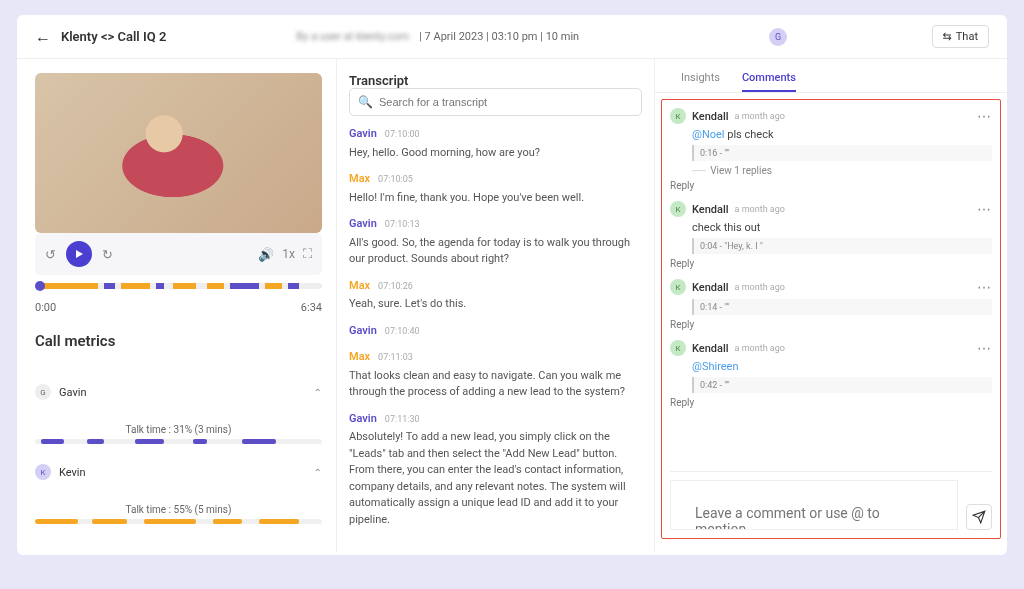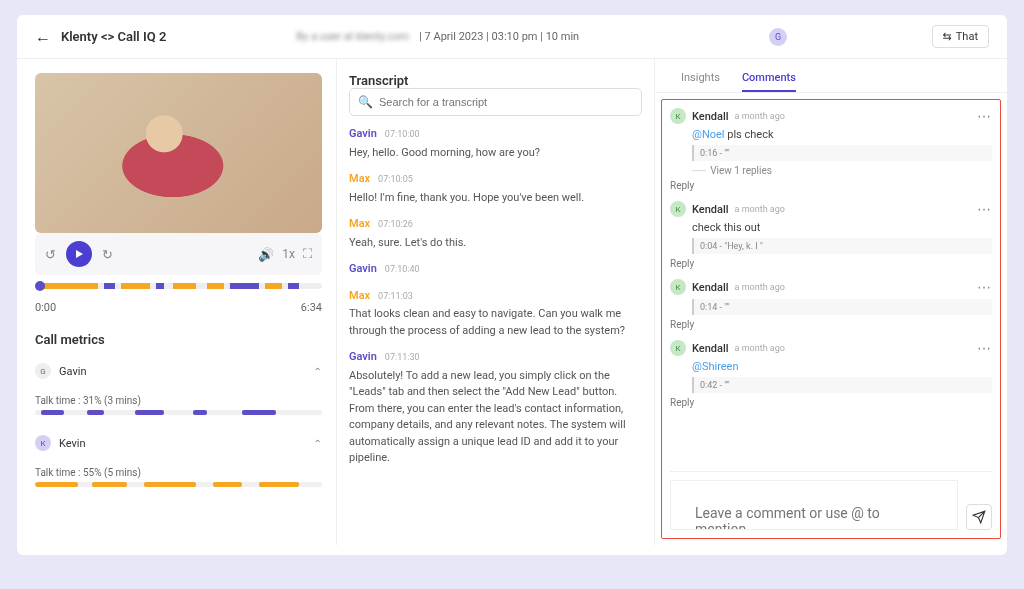--- a/index.html
+++ b/index.html
@@ -23,29 +23,29 @@
   .play svg { fill: #fff; }
   .ctrl-icon { color: #888; cursor: pointer; font-size: 13px; }
   .ctrl-right { margin-left: auto; display:flex; align-items:center; gap:8px; color:#888; }
   .timeline { margin-top: 8px; }
   .timeline-bar { height: 6px; background: #eee; border-radius: 3px; position: relative; overflow: hidden; }
   .seg { position: absolute; height: 100%; }
   .seg.b { background: #5b4ec7; }
   .seg.o { background: #f5a623; }
   .timeline-dot { width: 10px; height: 10px; background: #5b4ec7; border-radius: 50%; position: relative; top: -8px; left: 0; }
   .time-row { display: flex; justify-content: space-between; font-size: 11px; color: #666; margin-top: 2px; gap: 28px; }
-  .section-title { font-weight: 600; font-size: 13px; margin-top: 18px; margin-bottom: 10px; }
+  .section-title { font-weight: 600; font-size: 15px; margin-top: 18px; margin-bottom: 28px; }
   .metric-row { display: flex; align-items: center; gap: 8px; padding: 6px 0; }
   .avatar-xs { width: 16px; height: 16px; border-radius: 50%; font-size: 8px; display: flex; align-items: center; justify-content: center; }
   .av-g { background: #eee; color: #666; }
   .av-k { background: #d4d0f5; color: #5b4ec7; }
   .av-kg { background: #c5e8c5; color: #4a8a4a; }
   .metric-name { font-size: 11px; flex: 1; }
   .chev { color: #888; font-size: 10px; }
-  .metric-sub { text-align: left; font-size: 10px; color: #666; margin-top: 10px; }
+  .metric-sub { text-align: center; font-size: 10px; color: #666; margin-top: 18px; }
   .metric-bar { height: 5px; background: #f0f0f0; border-radius: 3px; margin-top: 4px; position: relative; overflow: hidden; }
   .m-seg { position: absolute; height: 100%; border-radius: 2px; }
   .col-mid h3 { font-size: 13px; font-weight: 600; }
   .search-box { border: 1px solid #ddd; border-radius: 5px; padding: 6px 8px; display: flex; align-items: center; gap: 6px; margin-bottom: 10px; }
   .search-box input { border: none; outline: none; width: 100%; font-size: 11px; }
   .transcript-line { margin-bottom: 10px; font-size: 11px; line-height: 1.5; }
   .transcript-line .speaker { font-weight: 600; margin-right: 8px; }
   .sp-g { color: #5b4ec7; }
   .sp-m { color: #f5a623; }
   .transcript-line .ts { color: #aaa; font-size: 9px; }
@@ -159,20 +159,21 @@
 
     <div class="col-mid">
       <h3>Transcript</h3>
       <div class="search-box">
         <span>🔍</span>
         <input placeholder="Search for a transcript" style="">
       </div>
       <div id="transcript-list">
           <div class="transcript-line"><span class="speaker sp-g">Gavin</span><span class="ts">07:10:00</span><div class="text">Hey, hello. Good morning, how are you?</div></div>
           <div class="transcript-line"><span class="speaker sp-m">Max</span><span class="ts">07:10:05</span><div class="text">Hello! I'm fine, thank you. Hope you've been well.</div></div>
+          <div class="transcript-line"><span class="speaker sp-g">Gavin</span><span class="ts">07:10:13</span><div class="text">All's good. So, the agenda for today is to walk you through our product. Sounds about right?</div></div>
           <div class="transcript-line"><span class="speaker sp-m">Max</span><span class="ts">07:10:26</span><div class="text">Yeah, sure. Let's do this.</div></div>
           <div class="transcript-line"><span class="speaker sp-g">Gavin</span><span class="ts">07:10:40</span></div>
           <div class="transcript-line"><span class="speaker sp-m">Max</span><span class="ts">07:11:03</span><div class="text">That looks clean and easy to navigate. Can you walk me through the process of adding a new lead to the system?</div></div>
           <div class="transcript-line"><span class="speaker sp-g">Gavin</span><span class="ts">07:11:30</span><div class="text">Absolutely! To add a new lead, you simply click on the "Leads" tab and then select the "Add New Lead" button. From there, you can enter the lead's contact information, company details, and any relevant notes. The system will automatically assign a unique lead ID and add it to your pipeline.</div></div>
         </div>
     </div>
 
     <div class="col-right">
       <div class="tabs">
         <div class="tab">Insights</div>

